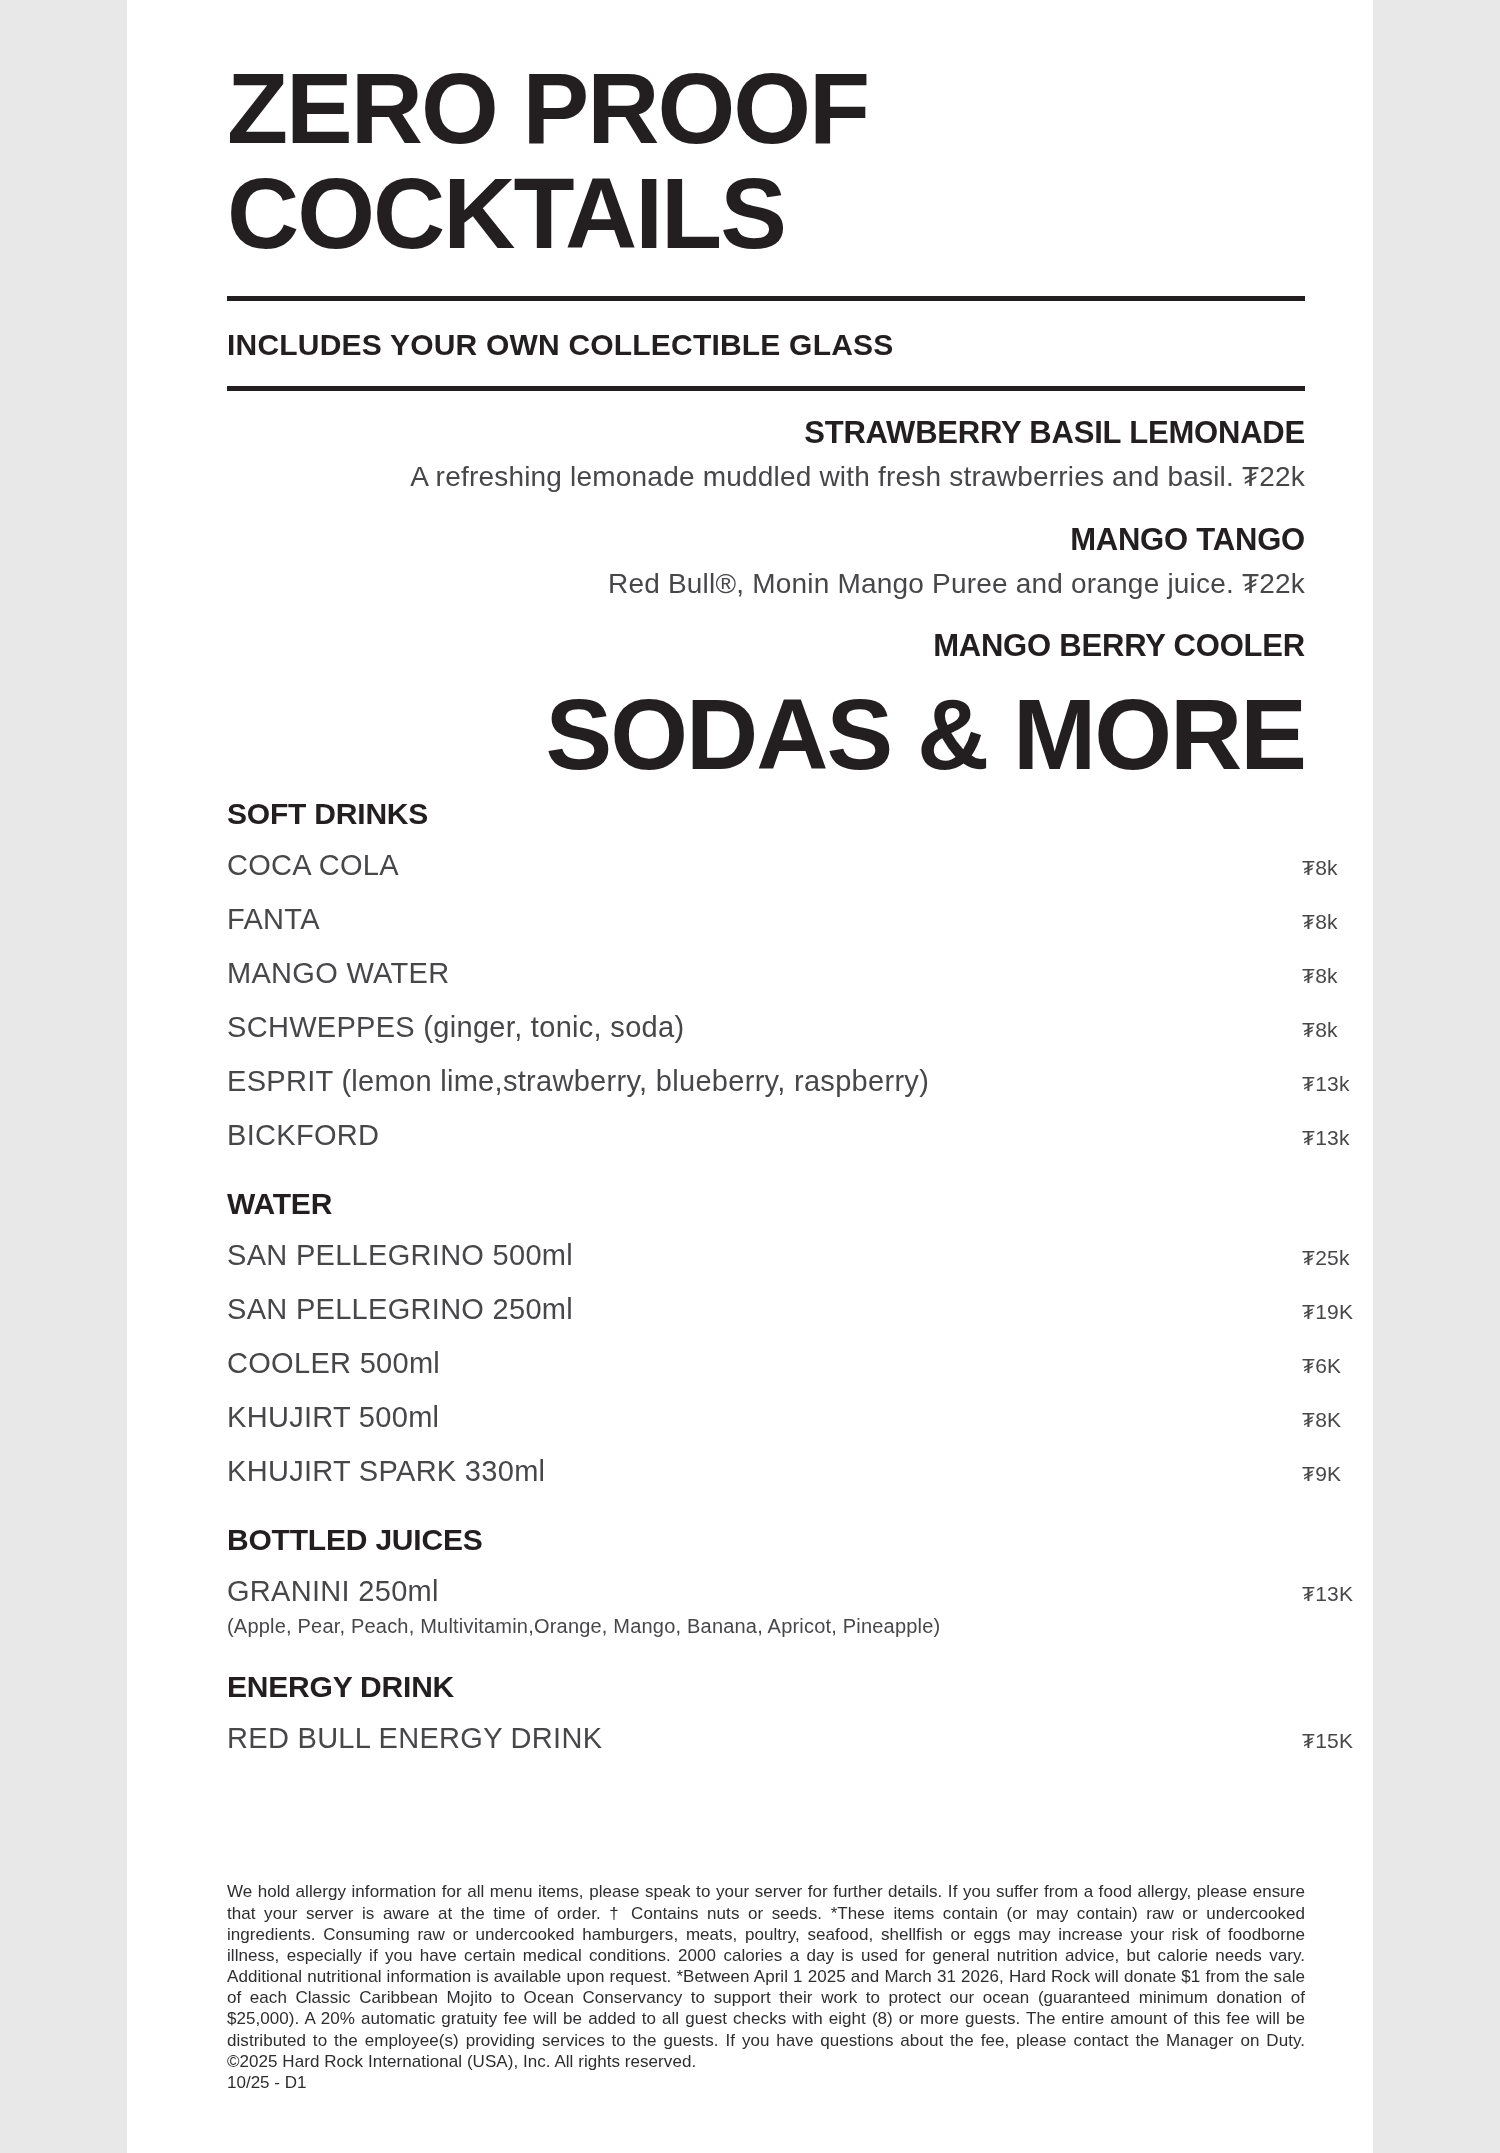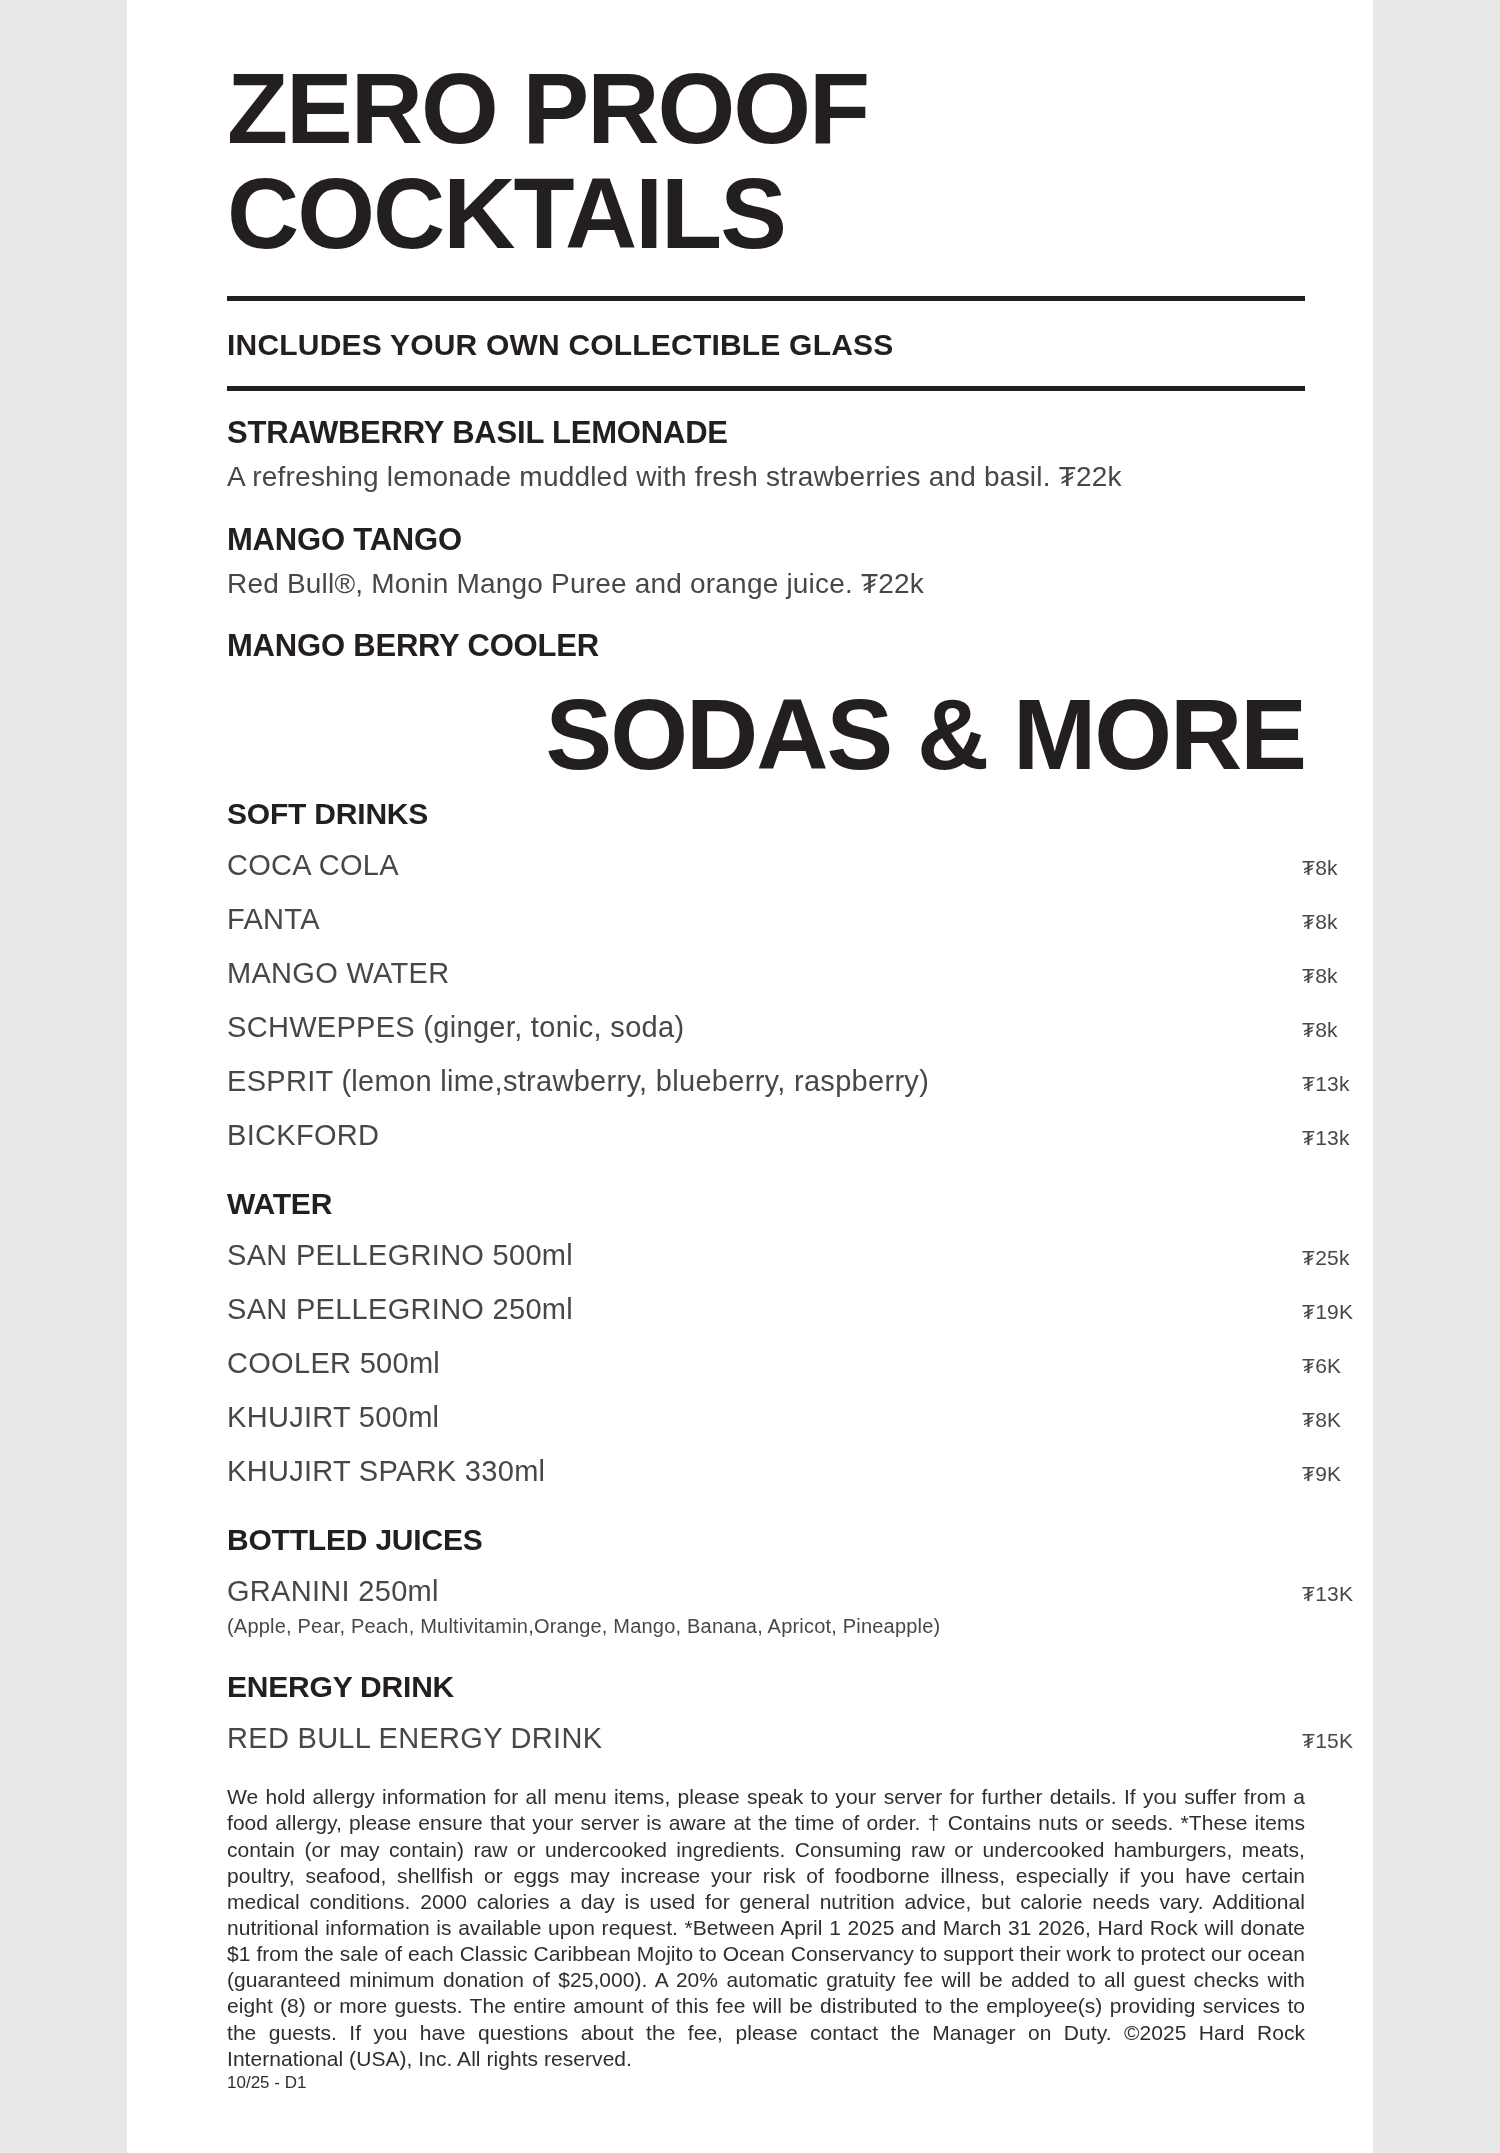--- a/index.html
+++ b/index.html
@@ -21,21 +21,21 @@
   }
   .rule {
     border:none; border-top:5px solid #231f20; width:100%;
   }
   .rule-1 { margin-top:30px; }
   .rule-2 { margin-top:24px; }
   .subtitle {
     margin-top:27px;
     font-size:30px; font-weight:700; letter-spacing:0.2px;
   }
-  .cocktail { margin-top:24px; }
+  .cocktail { margin-top:24px;text-align:right; }
   .cocktail:first-of-type { margin-top:34px; }
   .cocktail-name {
     font-size:31px; font-weight:700; letter-spacing:-0.2px;
     color:#231f20;
   }
   .cocktail-desc {
     margin-top:6px;
     font-size:28px; font-weight:300; letter-spacing:0.2px;
     color:#47474a; line-height:1.45;
   }
@@ -64,21 +64,21 @@
     font-size:21px; font-weight:300; letter-spacing:0.3px;
     color:#47474a;
   }
   .item-note {
     margin-top:-4px; padding-bottom:8px;
     font-size:20px; font-weight:400; letter-spacing:0.2px;
     color:#47474a;
   }
   .footer { margin-top:auto; }
   .disclaimer {
-    font-size:21px; line-height:1.245; font-weight:400;
+    font-size:17px; line-height:1.245; font-weight:400;
     color:#2e2e30; text-align:justify; letter-spacing:0.05px;
   }
   .footer-code {
     font-size:17px; line-height:1.245; font-weight:400;
     color:#2e2e30;
   }
 </style>
 </head>
 <body>
 

